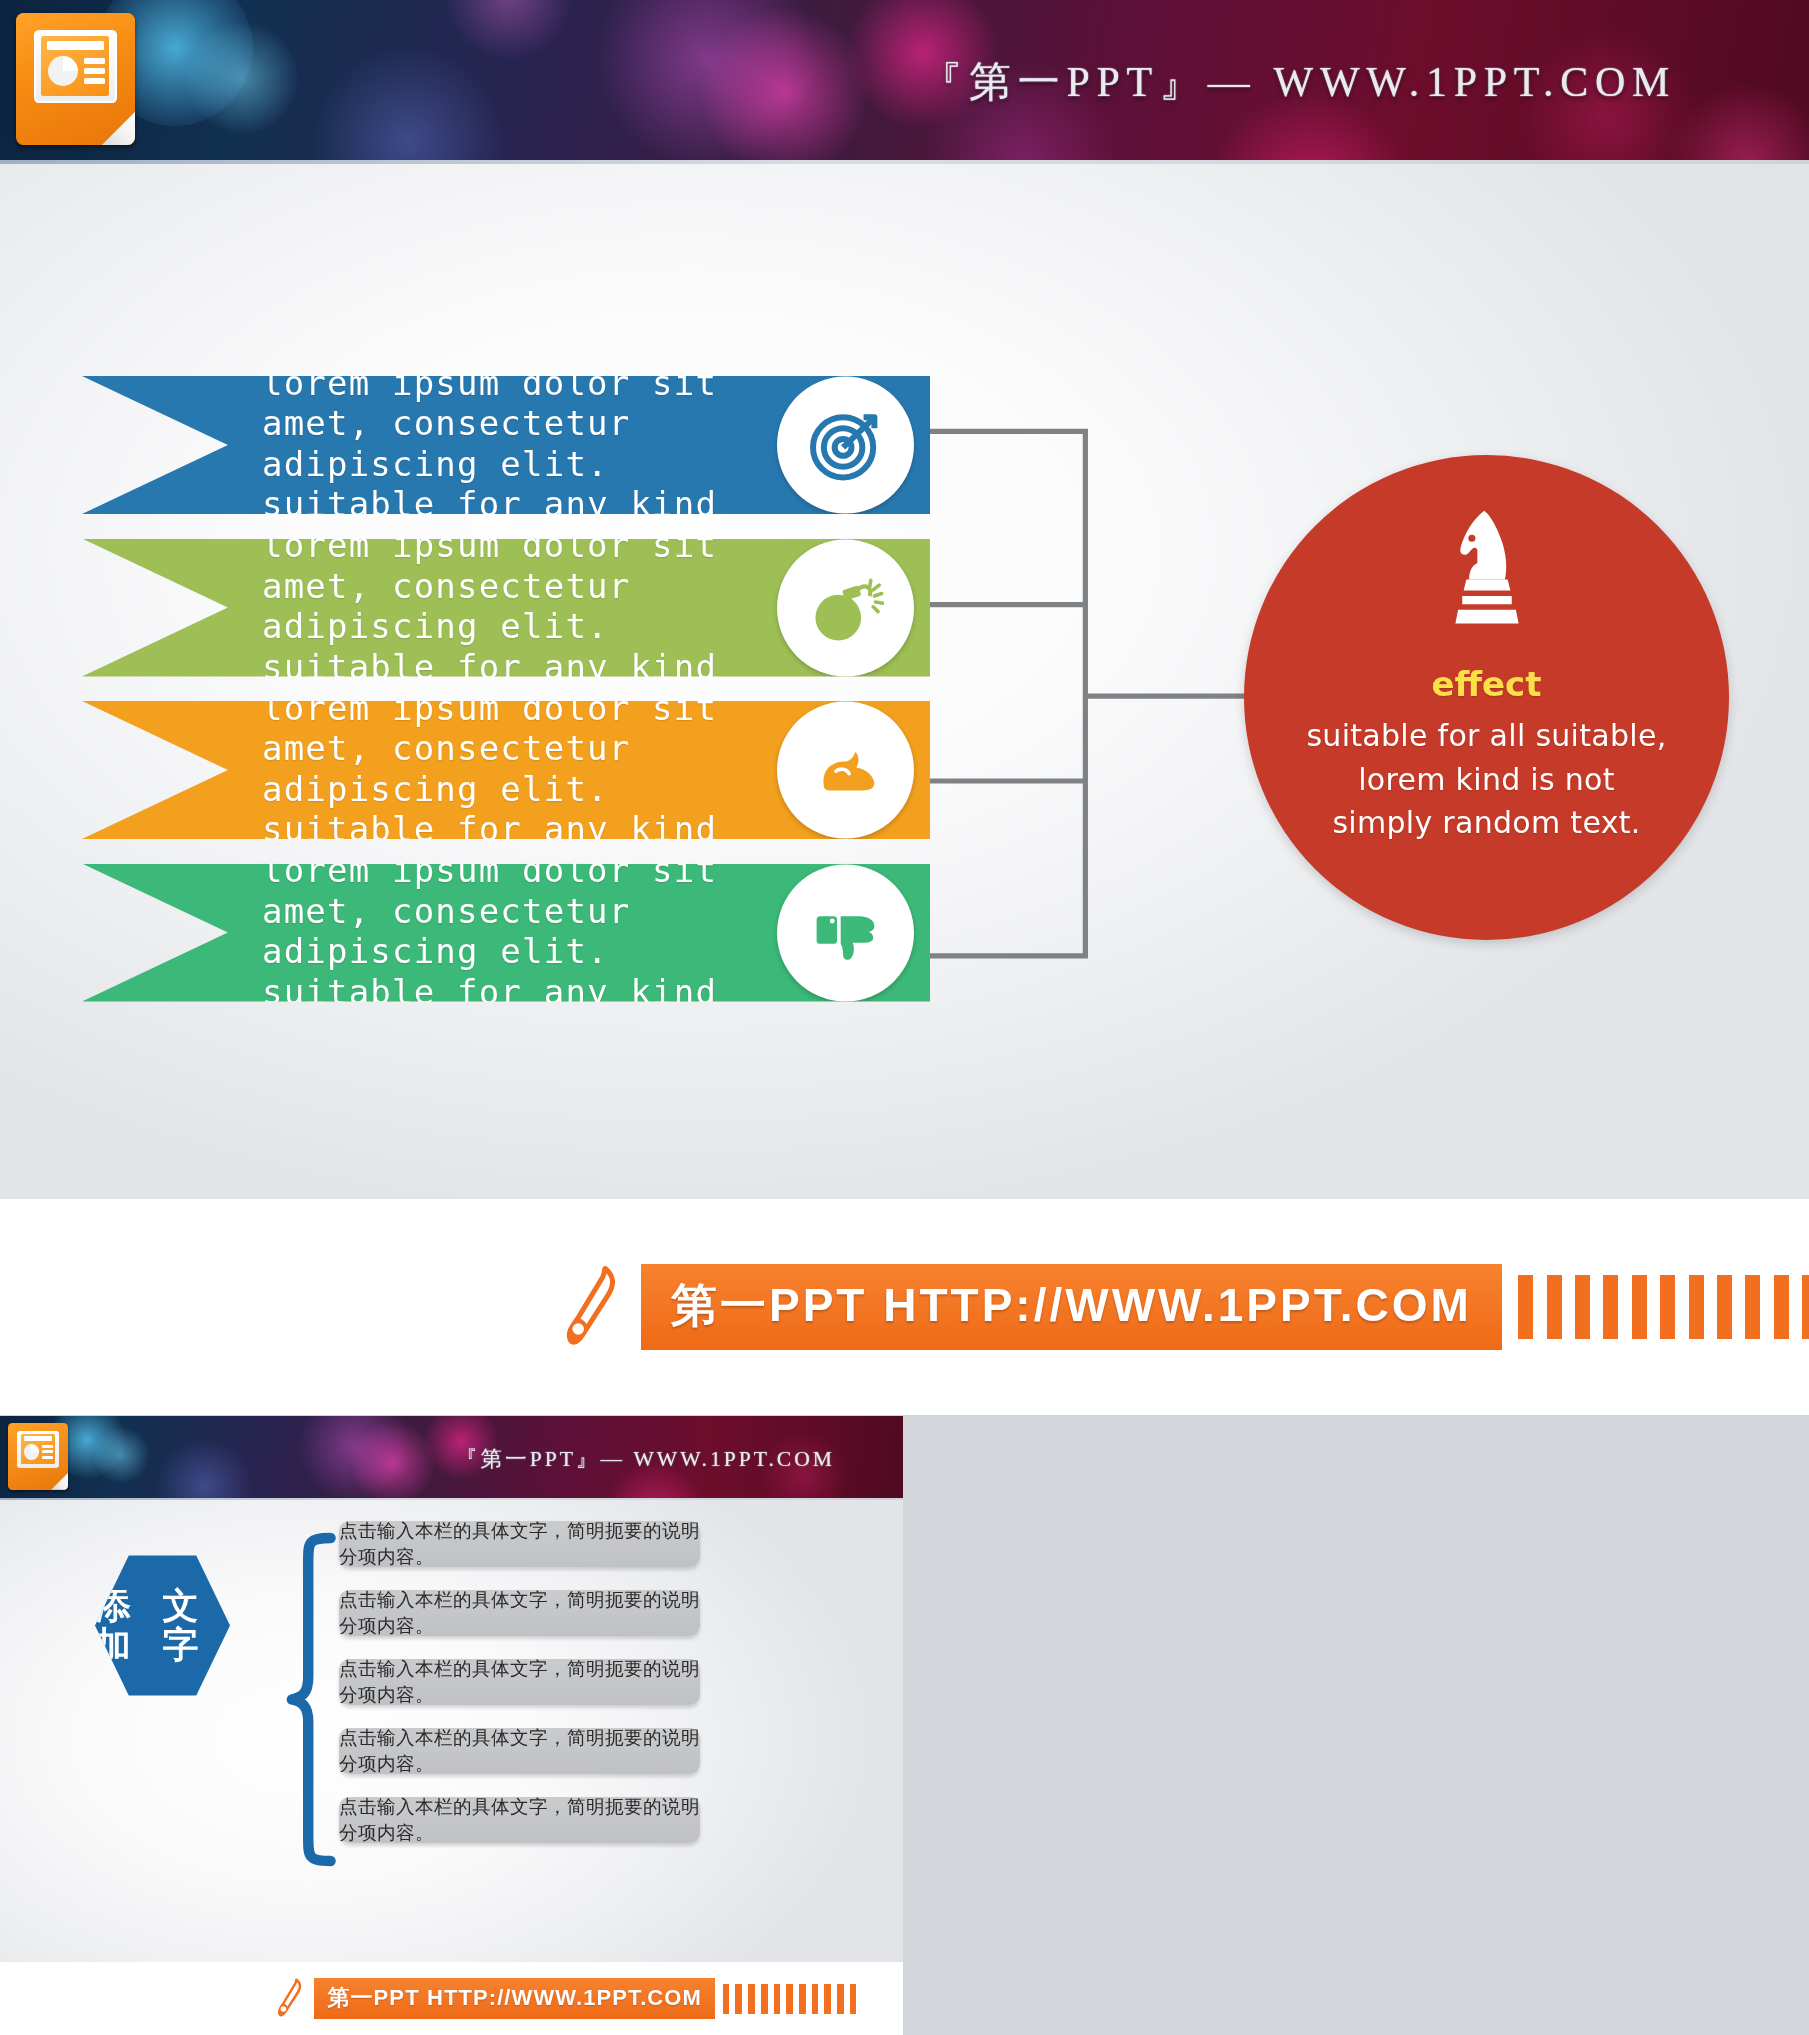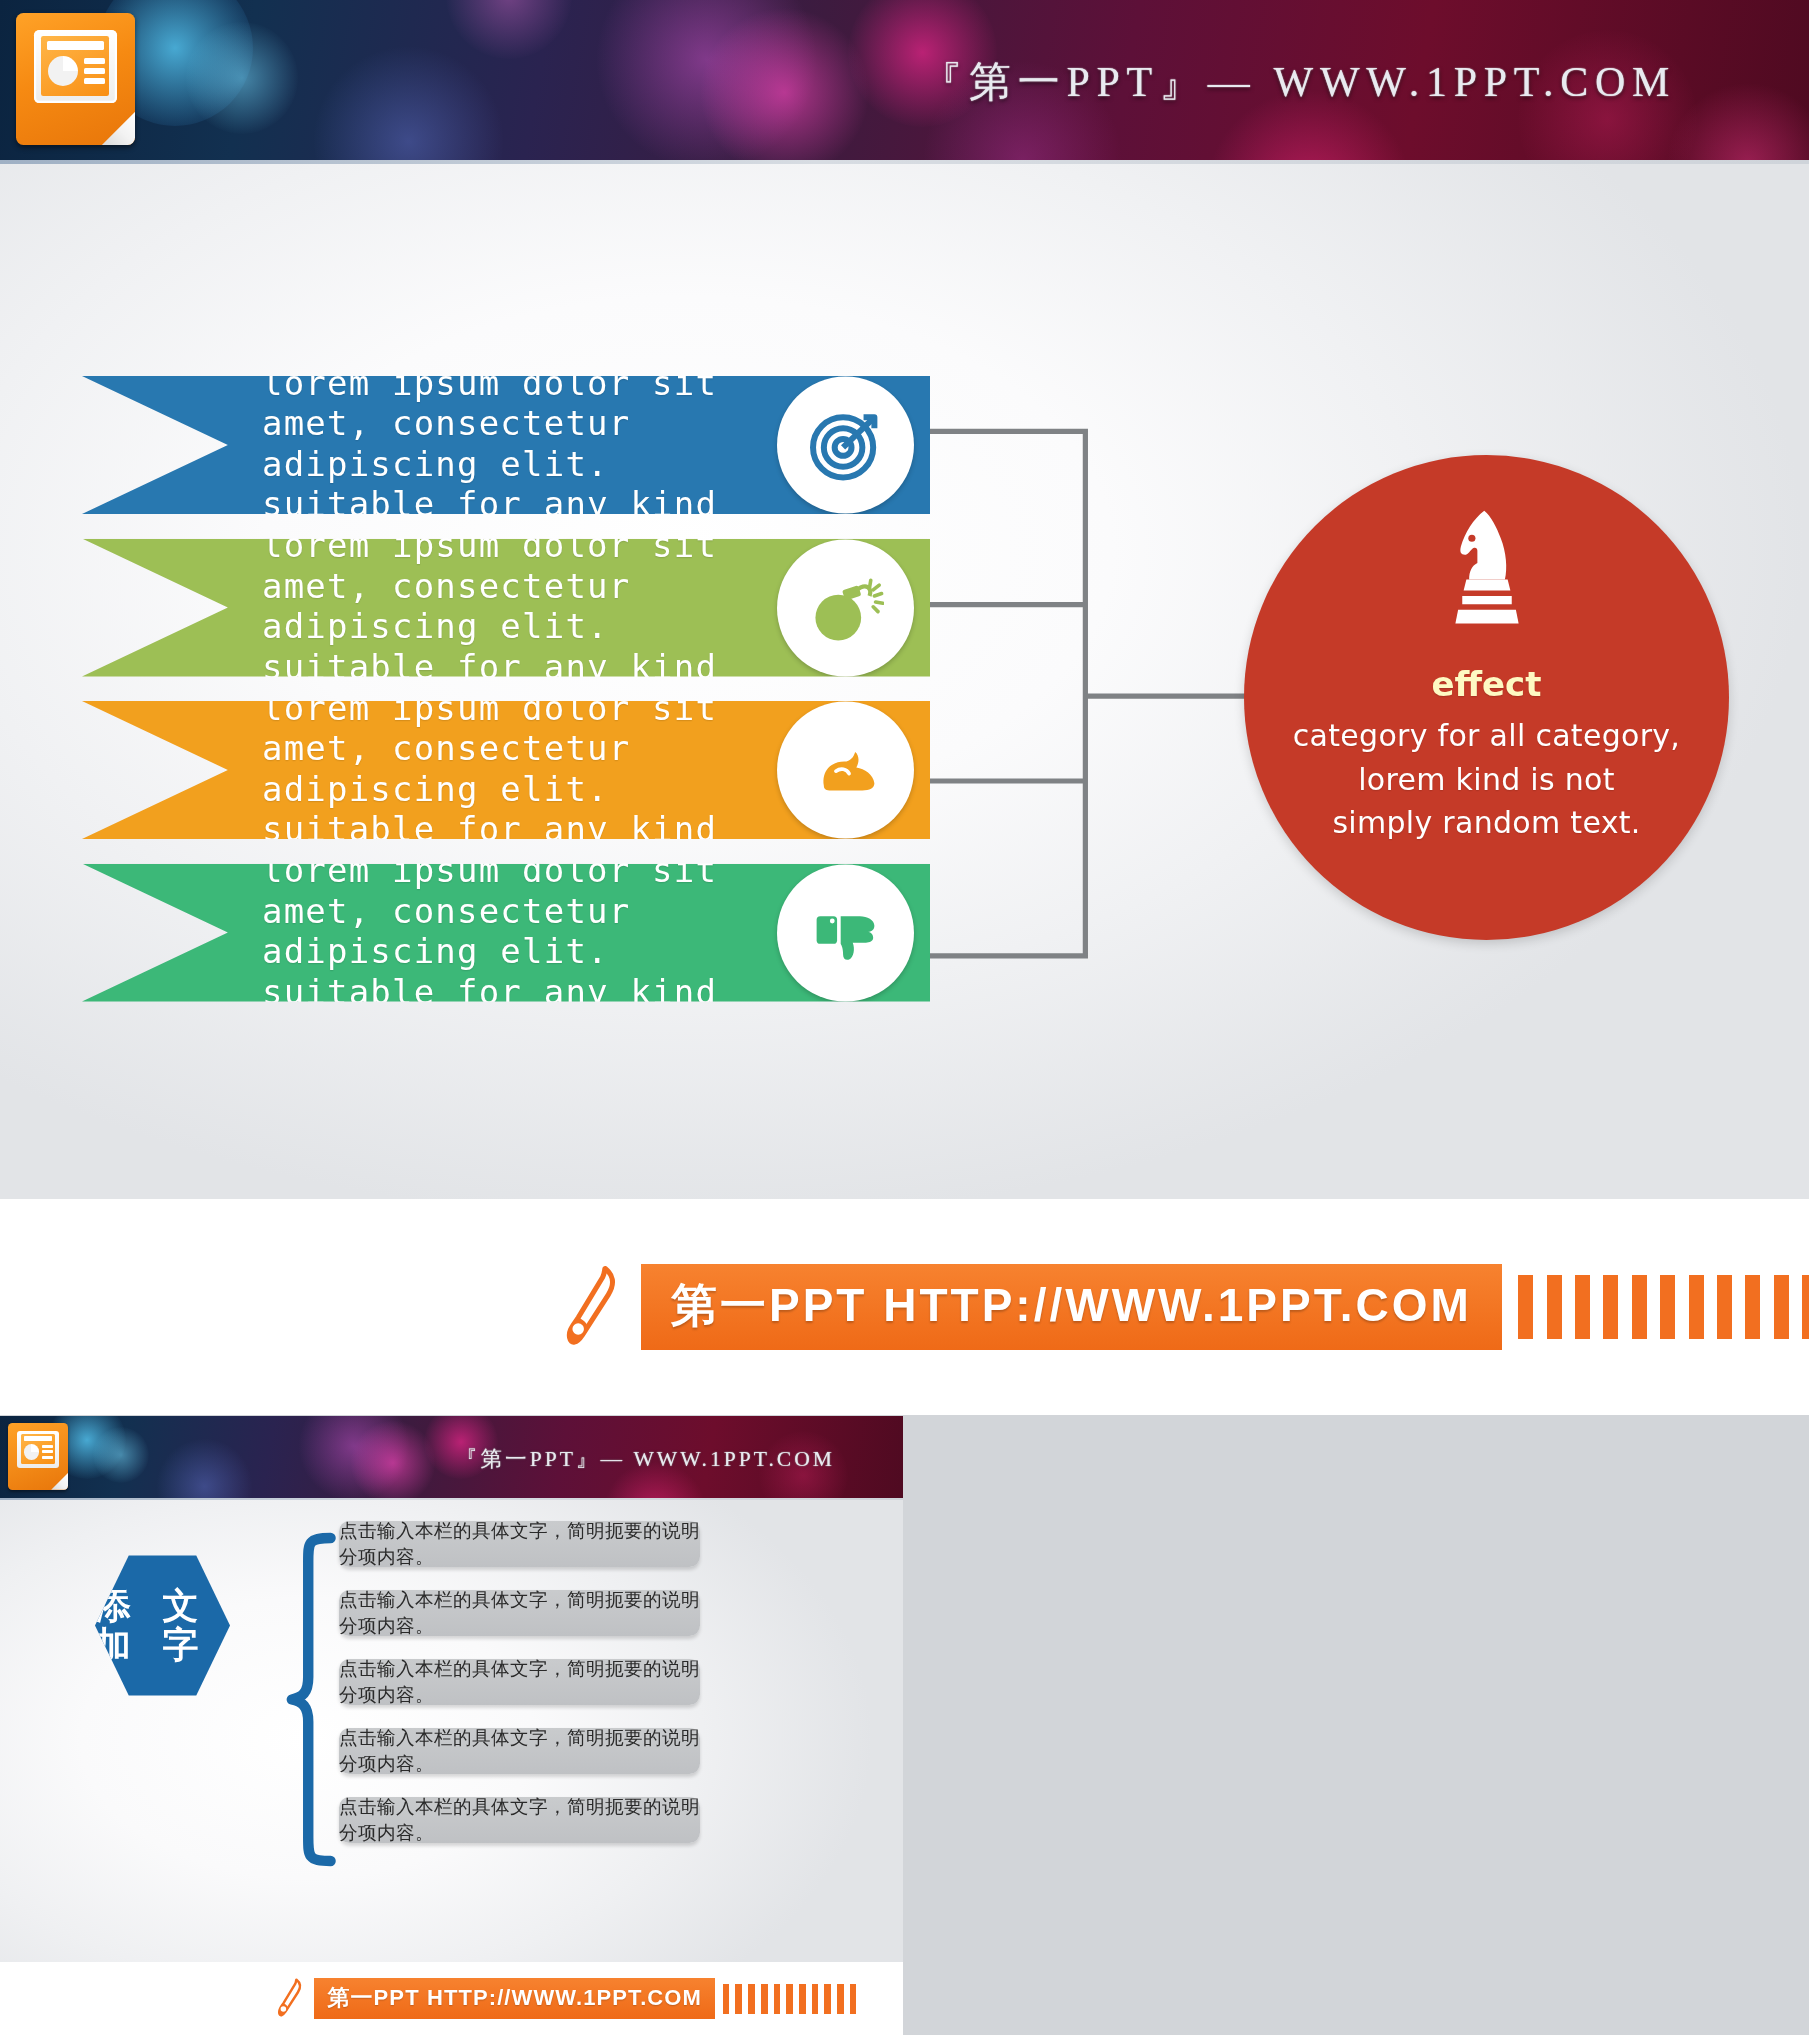--- a/index.html
+++ b/index.html
@@ -106,21 +106,21 @@
   
   .effect{
     position:absolute; left:1244px; top:455px; width:485px; height:485px;
     border-radius:50%; background:#c53a28;
     display:flex; flex-direction:column; align-items:center;
     padding-top:43px;
     box-shadow:0 3.7px 10.4px rgba(0,0,0,.16);
   }
   .effect .knight{ width:88px; height:141px; margin-bottom:25px; }
   .effect .etitle{
-    color:#fef9c3; font-size:34px; font-weight:700; font-family:"DejaVu Sans", sans-serif;
+    color:#fde047; font-size:34px; font-weight:700; font-family:"DejaVu Sans", sans-serif;
     margin-bottom:10.4px; text-shadow:0 0.7px 1.5px rgba(0,0,0,.16);
   }
   .effect .eline{
     color:#fff; font-size:30px; line-height:1.44; text-align:center;
     font-family:"DejaVu Sans", sans-serif; letter-spacing:0.3px;
     text-shadow:0 0.7px 1.5px rgba(0,0,0,.14);
   }
 
   
   .footstrip{
@@ -315,21 +315,21 @@
 
   <div class="effect">
     <svg class="knight" viewBox="0 0 64 100" fill="#fff">
       <path d="M30 8 C22 14, 16 24, 13 34 C12 38, 13 40, 16 40 C18 40, 19 38, 21 36 C23 34, 25 35, 25 37 L25 46 C21 48, 19 52, 19 58 L45 58 C47 50, 46 38, 42 28 C39 20, 35 12, 30 8 Z"></path>
       <circle cx="21" cy="28" r="2.6" fill="#c53a28"></circle>
       <path d="M17 58 L47 58 L49 66 L15 66 Z"></path>
       <path d="M14 70 L50 70 L50 76 L14 76 Z"></path>
       <path d="M11 80 L53 80 L55 90 L9 90 Z"></path>
     </svg>
     <div class="etitle">effect</div>
-    <div class="eline">category for all category,</div>
+    <div class="eline">suitable for all suitable,</div>
     <div class="eline">lorem kind is not</div>
     <div class="eline">simply random text.</div>
   </div>
 </div>
 
 <div class="footstrip">
   <div class="fbar">
     <svg class="pencil" viewBox="0 0 40 62" fill="none">
       <path d="M28 4 C33 8, 35 14, 30 22 L12 50 C8 56, 4 57, 3 52 C2 47, 5 44, 9 38 L26 10 C28 6, 27 3, 28 4 Z" stroke="#f26f20" stroke-width="3.5" fill="#fff"></path>
       <path d="M9 38 C14 40, 17 44, 15 48 L12 50 C8 56, 4 57, 3 52 C2 47, 5 44, 9 38 Z" fill="#f26f20"></path>

